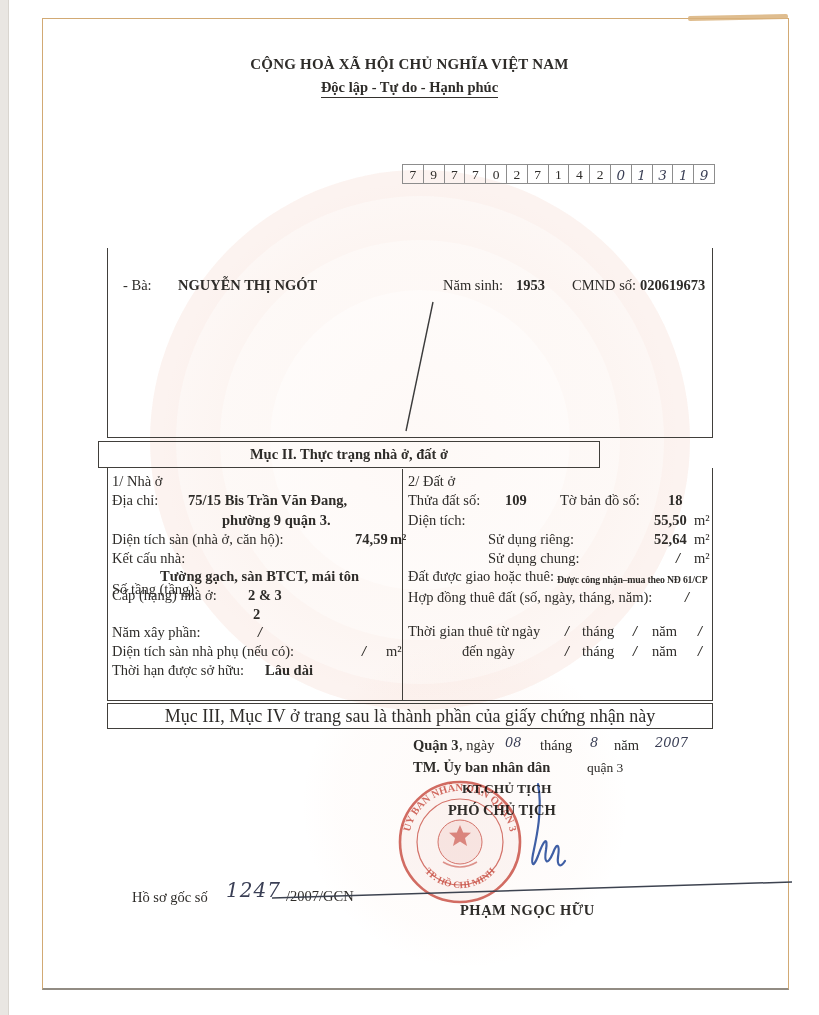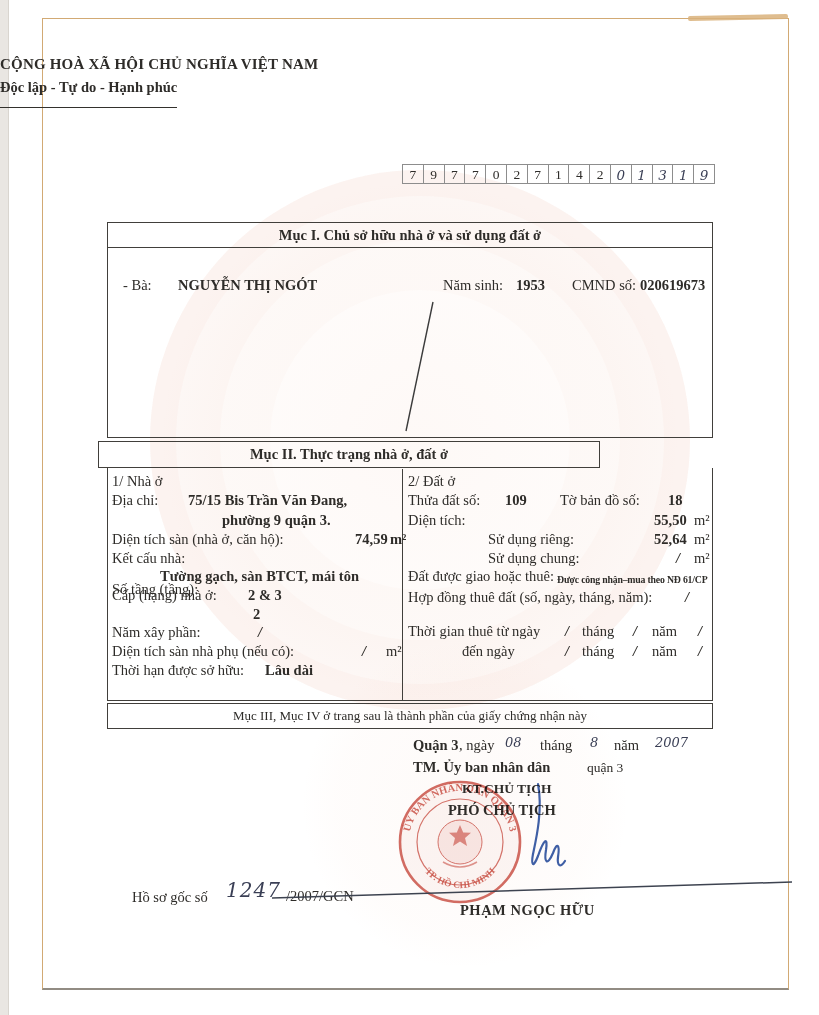--- a/index.html
+++ b/index.html
@@ -12,24 +12,24 @@
              transform:rotate(-1.2deg);border-radius:2px;opacity:.85;}
   
   .wm{position:absolute;border-radius:50%;pointer-events:none;}
   .wm1{left:150px;top:170px;width:540px;height:540px;
        background:radial-gradient(circle,rgba(240,175,145,.08) 0%,rgba(240,175,145,.04) 52%,transparent 68%);
        box-shadow:inset 0 0 0 26px rgba(232,160,130,.05),inset 0 0 0 70px rgba(232,160,130,.04),inset 0 0 0 120px rgba(232,160,130,.03);}
   .wm2{left:300px;top:640px;width:330px;height:330px;
        background:radial-gradient(circle,rgba(240,175,145,.06) 0%,rgba(240,175,145,.03) 55%,transparent 70%);}
   .t{position:absolute;font-size:14.5px;line-height:18px;white-space:nowrap;}
   .b{font-weight:bold;}
-  .ctr{left:0;width:819px;text-align:left;}
+  .ctr{left:0;width:819px;text-align:center;}
   .nat{font-size:15px;letter-spacing:.2px;}
   .motto{font-size:14.5px;}
-  .motto-inner{border-bottom:1.5px solid #33312d;padding-bottom:12px;}
+  .motto-inner{border-bottom:1.5px solid #33312d;padding-bottom:2px;}
   .issuer{font-size:17px;}
   .doc-title{font-size:21px;letter-spacing:1.5px;}
   .serial{position:absolute;left:403px;top:164px;display:flex;}
   .serial span{width:21.8px;height:20px;border:1px solid #8d8d8d;margin-left:-1px;
                text-align:center;font-size:13.5px;line-height:20px;box-sizing:border-box;}
   .hw{font-family:"DejaVu Serif",serif;font-style:italic;color:#3a3f55;}
   .hw-big{font-size:13px;}
   .sl{font-weight:bold;font-style:italic;}
   .box{position:absolute;border:1.4px solid #413f3b;box-sizing:border-box;background:transparent;}
   .hdrow{text-align:center;font-weight:bold;font-size:14.5px;}
@@ -67,21 +67,20 @@
     <span>4</span>
     <span>2</span>
     <span class="hw">0</span>
     <span class="hw">1</span>
     <span class="hw">3</span>
     <span class="hw">1</span>
     <span class="hw">9</span>
   </div>
 
 
-  <div class="box hdrow" style="left:107px;top:222px;width:606px;height:26px;line-height:24px">Mục I. Chủ sở hữu nhà ở và sử dụng đất ở</div>
   <div class="box" style="left:107px;top:248px;width:606px;height:190px;border-top:none"></div>
 
   <span class="t" style="left:123px;top:276px">- Bà:</span>
   <span class="t b" style="left:178px;top:276px">NGUYỄN THỊ NGÓT</span>
   <span class="t" style="left:443px;top:276px">Năm sinh:</span>
   <span class="t b" style="left:516px;top:276px">1953</span>
   <span class="t" style="left:572px;top:276px">CMND số:</span>
   <span class="t b" style="left:640px;top:276px">020619673</span>
 
   <svg class="overlay" width="819" height="1015">
@@ -139,21 +138,21 @@
   <span class="t" style="left:652px;top:622px">năm</span>
   <span class="t sl" style="left:698px;top:622px">/</span>
 
   <span class="t" style="left:462px;top:642px">đến ngày</span>
   <span class="t sl" style="left:565px;top:642px">/</span>
   <span class="t" style="left:582px;top:642px">tháng</span>
   <span class="t sl" style="left:633px;top:642px">/</span>
   <span class="t" style="left:652px;top:642px">năm</span>
   <span class="t sl" style="left:698px;top:642px">/</span>
 
-  <div class="box" style="left:107px;top:703px;width:606px;height:26px;text-align:center;line-height:24px;font-size:13px">Mục III, Mục IV ở trang sau là thành phần của giấy chứng nhận này</div>
+  <div class="box" style="left:107px;top:703px;width:606px;height:26px;text-align:center;line-height:24px;font-size:18px">Mục III, Mục IV ở trang sau là thành phần của giấy chứng nhận này</div>
 
   <span class="t b" style="left:413px;top:736px">Quận 3</span>
   <span class="t" style="left:459px;top:736px">, ngày</span>
   <span class="t hw hw-big" style="left:505px;top:734px">08</span>
   <span class="t" style="left:540px;top:736px">tháng</span>
   <span class="t hw hw-big" style="left:590px;top:734px">8</span>
   <span class="t" style="left:614px;top:736px">năm</span>
   <span class="t hw hw-big" style="left:655px;top:734px">2007</span>
 
   <span class="t b" style="left:413px;top:758px">TM. Ủy ban nhân dân</span>

